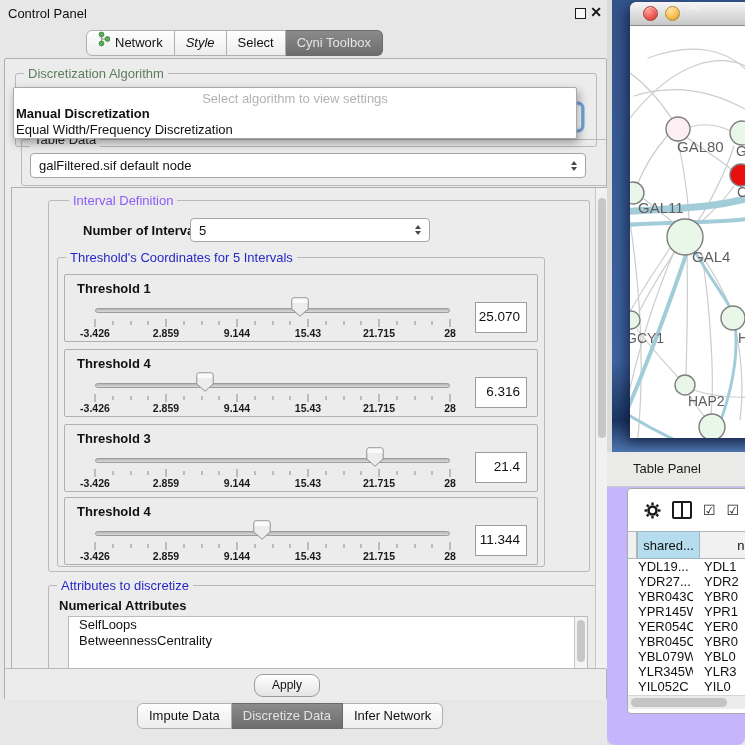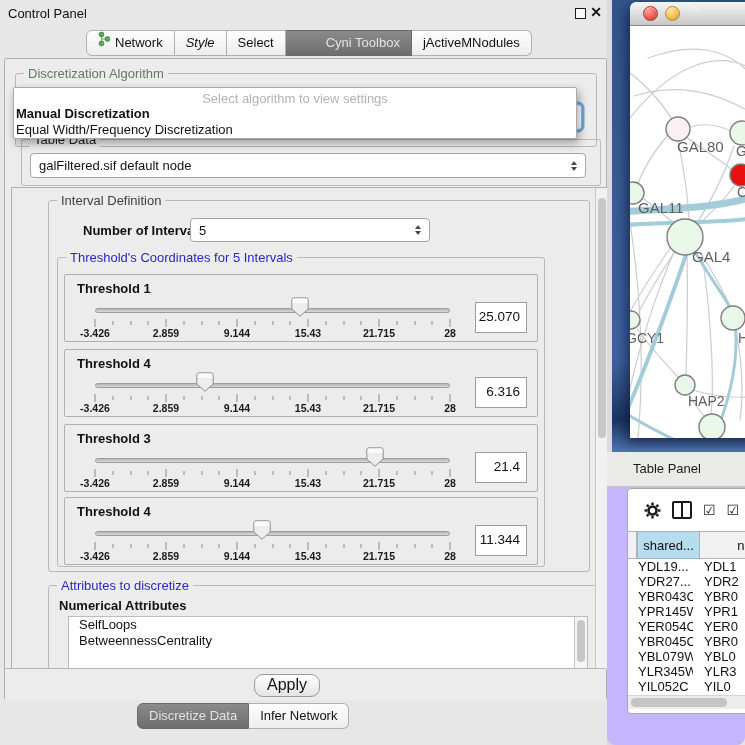--- a/index.html
+++ b/index.html
@@ -19,21 +19,21 @@
        background:linear-gradient(#fefefe,#ededed);border:1px solid #b0b0b0;border-left:none;color:#111;cursor:default;white-space:nowrap;}
   .tab:first-child{border-left:1px solid #b0b0b0;border-radius:6px 0 0 6px;}
   .tab:last-child{border-radius:0 6px 6px 0;}
   .tab.selected{background:linear-gradient(#8b8b8b,#6d6d6d);color:#e3e3e3;border-color:#6a6a6a;}
 
   .cp-content{position:absolute;left:4px;top:58px;width:601px;height:640px;background:#ececec;
               border:1px solid #b0b0b0;border-radius:2px;}
 
   .group{position:absolute;border:1px solid #b9b9b9;border-radius:3px;}
   .group-legend{position:absolute;top:-8px;left:8px;background:#ececec;padding:0 4px;font-size:13px;white-space:nowrap;}
-  .legend-green{color:#404040;}
+  .legend-green{color:#8b5cf6;margin-left:12px;}
   .legend-blue{color:#2828c8;}
   .legend-olive{color:#5d7d5d;}
   .legend-dark{color:#222;}
 
   .combo{background:#fff;border:1px solid #a5a5a5;border-radius:4px;display:flex;align-items:center;
          padding:0 8px;font-size:13px;box-sizing:border-box;}
   .stepper{margin-left:auto;display:flex;flex-direction:column;gap:2px;padding-left:6px;}
   .stepper .up{width:0;height:0;border-left:3.5px solid transparent;border-right:3.5px solid transparent;border-bottom:4.5px solid #4a4a4a;}
   .stepper .down{width:0;height:0;border-left:3.5px solid transparent;border-right:3.5px solid transparent;border-top:4.5px solid #4a4a4a;}
 
@@ -41,21 +41,21 @@
   .algo-group{left:10px;top:14px;width:580px;height:72px;}
   .algo-combo{position:absolute;left:12px;top:30px;width:552px;height:24px;background:#fff;
               border:1px solid #8ab4e0;border-radius:4px;box-shadow:0 0 0 2.5px #6ea5dc;z-index:1;}
   .popup{position:absolute;left:8px;top:28px;width:562px;height:50px;background:#fff;border:1px solid #a9a9a9;
          border-radius:2px;box-shadow:2px 4px 10px rgba(0,0,0,0.35);z-index:5;}
   .popup-placeholder{position:absolute;top:3px;left:0;right:0;text-align:center;color:#b2b2b2;font-size:13px;}
   .popup-opt{position:absolute;left:2px;font-size:13px;white-space:nowrap;}
   .popup-opt.first{top:18px;font-weight:bold;}
   .popup-opt.second{top:34px;}
 
-  .tabledata-group{left:16px;top:80px;width:578px;height:45px;}
+  .tabledata-group{left:16px;top:80px;width:578px;height:45px;padding-left:12px;}
   .tabledata-combo{position:absolute;left:8px;top:13px;width:556px;height:25px;}
 
   
   .scrollpanel{position:absolute;left:6px;top:128px;width:596px;height:481px;background:#ececec;
                border:1px solid #b0b0b0;overflow:hidden;}
   .vscroll{position:absolute;top:0;right:0;bottom:0;width:12px;background:#f1f1f1;border-left:1px solid #c6c6c6;}
   .vscroll .thumb{position:absolute;left:1.5px;width:8px;background:#c7c7c7;border-radius:5px;}
 
   .interval-group{left:36px;top:12px;width:540px;height:370px;}
   .num-label{position:absolute;left:34px;top:22px;font-weight:bold;font-size:13px;}
@@ -78,21 +78,21 @@
            font-size:13.5px;text-align:right;box-sizing:border-box;padding:6px 6px 0 0;}
 
   .attr-group{left:36px;top:397px;width:547px;height:115px;}
   .attr-subtitle{position:absolute;left:10px;top:12px;font-weight:bold;font-size:13px;}
   .attr-list{position:absolute;left:19px;top:30px;width:518px;height:90px;background:#fff;border:1px solid #bbb;overflow:hidden;}
   .attr-item{padding-left:10px;font-size:13px;line-height:15.5px;white-space:nowrap;}
   .attr-list .vscroll{background:#f4f4f4;}
 
   .apply-strip{position:absolute;left:0;right:0;top:609px;height:31px;border-top:1px solid #b7b7b7;background:#ececec;}
   .apply-btn{position:absolute;left:249px;top:5px;width:64px;height:21px;border:1px solid #9a9a9a;border-radius:9px;
-             background:linear-gradient(#ffffff,#e4e4e4);font-size:16px;text-align:center;line-height:20px;}
+             background:linear-gradient(#ffffff,#e4e4e4);font-size:12px;text-align:center;line-height:20px;}
 
   
   .divider{position:absolute;left:607px;top:0;width:5px;height:745px;background:#dbdbd9;}
   .desktop{position:absolute;left:612px;top:0;width:133px;height:452px;
            background:linear-gradient(180deg,#33548a 0%,#3d639f 80%,#1b3560 93%,#4e76b0 100%);overflow:hidden;}
   .mac-window{position:absolute;left:18px;top:2px;width:130px;height:436px;border-radius:6px 0 0 0;
               box-shadow:-4px 5px 12px rgba(0,0,25,0.5);}
   .mac-titlebar{height:24px;background:linear-gradient(#f6f6f6,#c8c8c8);border-radius:6px 0 0 0;
                 border-bottom:1px solid #8a8a8a;display:flex;align-items:center;padding-left:13px;gap:7px;box-sizing:border-box;}
   .light{width:13px;height:13px;border-radius:50%;box-shadow:inset 0 1px 1px rgba(255,255,255,.6);}
@@ -141,24 +141,21 @@
           </svg></span>
         <div style="display: inline;">Network</div>
       </div>
       <div class="tab">
         <div style="display: inline; font-style: italic;">Style</div>
       </div>
       <div class="tab">
         <div style="display: inline;">Select</div>
       </div>
       <div class="tab selected">
-        <div style="display: inline; margin-left: 29px;">Cyni Toolbox</div>
-      </div>
-      <div class="tab">
-        <div style="display: inline;">jActiveMNodules</div>
+        <div style="display: inline;">Cyni Toolbox</div>
       </div>
     </div>
 
   <div class="cp-content">
 
     <div class="group algo-group">
       <span class="group-legend legend-olive">Discretization Algorithm</span>
       <div class="algo-combo"></div>
     </div>
 
@@ -395,20 +392,23 @@
         <div class="thumb" style="top:10px;height:240px;"></div>
       </div>
     </div>
 
     <div class="apply-strip">
       <div class="apply-btn">Apply</div>
     </div>
   </div>
 
   <div class="tabbar bottom">
+      <div class="tab">
+        <div style="display: inline;">Impute Data</div>
+      </div>
       <div class="tab selected">
         <div style="display: inline;">Discretize Data</div>
       </div>
       <div class="tab">
         <div style="display: inline;">Infer Network</div>
       </div>
     </div>
 </div>
 
 <div class="divider"></div>

